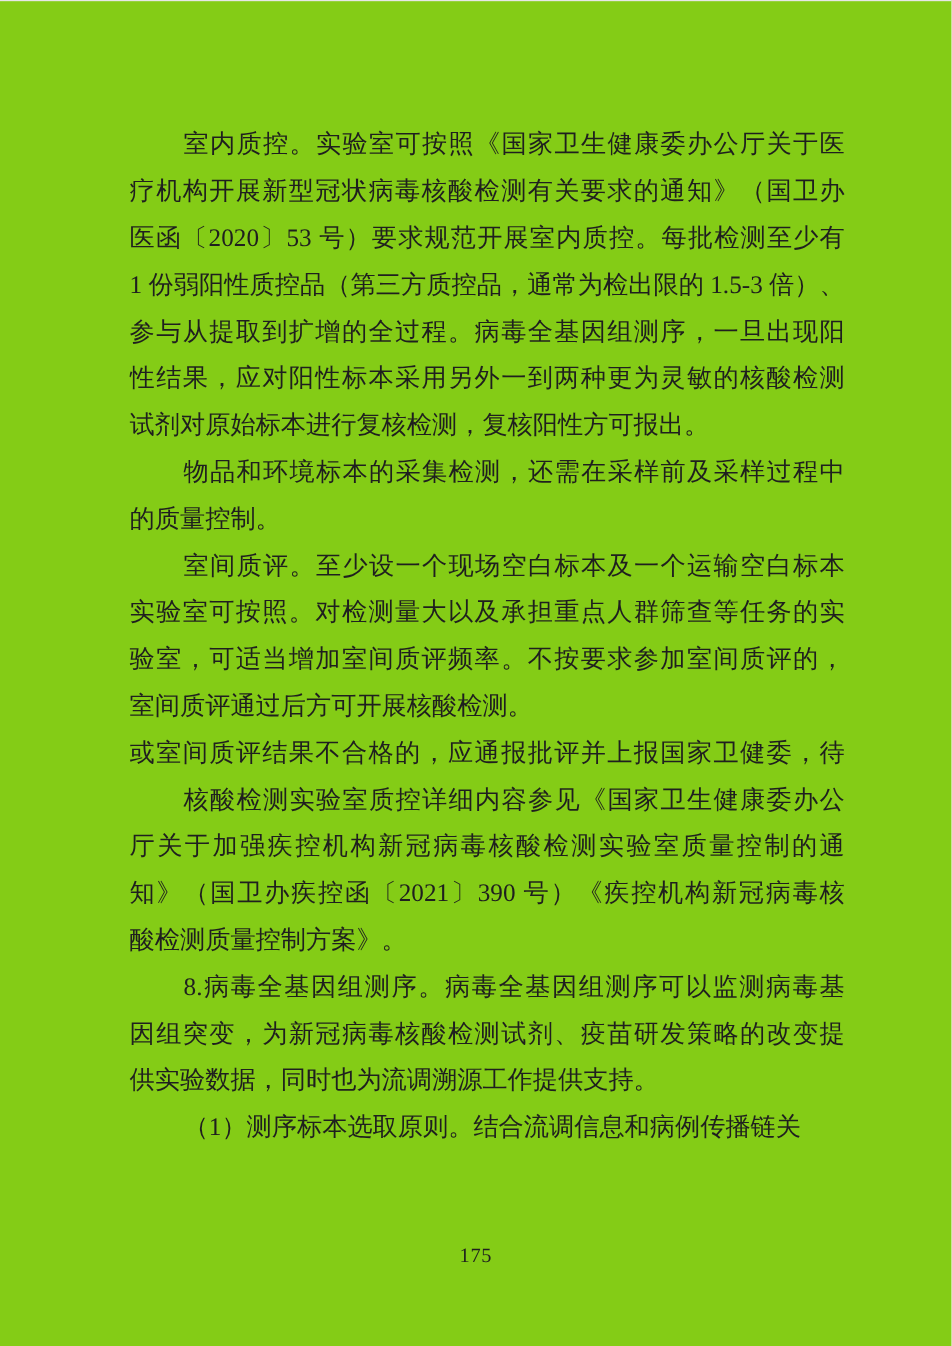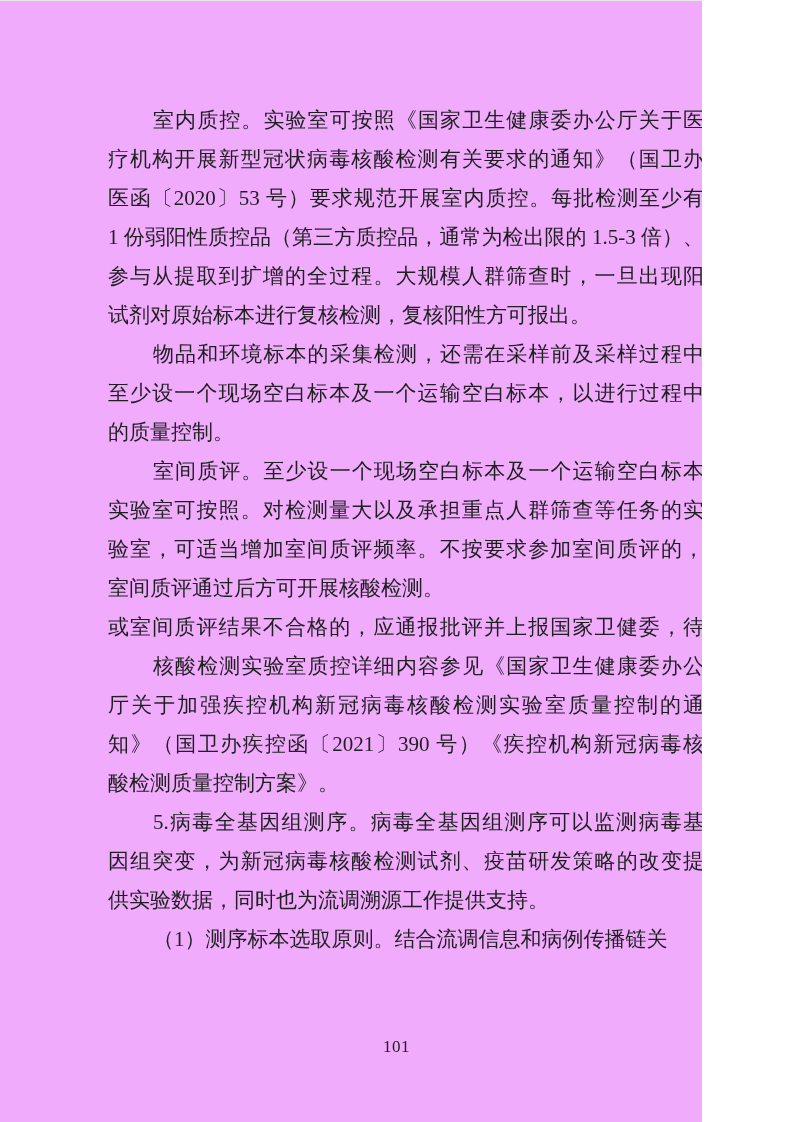--- a/index.html
+++ b/index.html
@@ -2,23 +2,23 @@
 <html><head>
 <meta charset="utf-8">
 <style>
   html, body {
     margin: 0;
     padding: 0;
     background: #ffffff;
   }
   .page {
     position: relative;
-    width: 702px;
+    width: 793px;
     height: 1122px;
-    background: #f0abfc;
+    background: #84cc16;
     overflow: hidden;
     font-family: "Liberation Serif", serif;
     color: #1f1f1f;
     border-top: 1px solid #e6e6e6; 
     box-sizing: border-box;
   }
   .text-block {
     position: absolute;
     left: 108px;
     top: 100px;
@@ -62,44 +62,44 @@
 </head>
 <body>
 
 <div class="page">
   <div class="text-block">
       <div class="paragraph">
         <div class="text-line indent">室内质控。实验室可按照《国家卫生健康委办公厅关于医</div>
         <div class="text-line">疗机构开展新型冠状病毒核酸检测有关要求的通知》（国卫办</div>
         <div class="text-line">医函〔2020〕53 号）要求规范开展室内质控。每批检测至少有</div>
         <div class="text-line">1 份弱阳性质控品（第三方质控品，通常为检出限的 1.5-3 倍）、</div>
-        <div class="text-line">参与从提取到扩增的全过程。大规模人群筛查时，一旦出现阳</div>
+        <div class="text-line">参与从提取到扩增的全过程。病毒全基因组测序，一旦出现阳</div>
+        <div class="text-line">性结果，应对阳性标本采用另外一到两种更为灵敏的核酸检测</div>
         <div class="text-line plain">试剂对原始标本进行复核检测，复核阳性方可报出。</div>
       </div>
       <div class="paragraph">
         <div class="text-line indent">物品和环境标本的采集检测，还需在采样前及采样过程中</div>
-        <div class="text-line">至少设一个现场空白标本及一个运输空白标本，以进行过程中</div>
         <div class="text-line plain">的质量控制。</div>
       </div>
       <div class="paragraph">
         <div class="text-line indent">室间质评。至少设一个现场空白标本及一个运输空白标本</div>
         <div class="text-line">实验室可按照。对检测量大以及承担重点人群筛查等任务的实</div>
         <div class="text-line">验室，可适当增加室间质评频率。不按要求参加室间质评的，</div>
         <div class="text-line plain">室间质评通过后方可开展核酸检测。</div>
         <div class="text-line">或室间质评结果不合格的，应通报批评并上报国家卫健委，待</div>
       </div>
       <div class="paragraph">
         <div class="text-line indent">核酸检测实验室质控详细内容参见《国家卫生健康委办公</div>
         <div class="text-line">厅关于加强疾控机构新冠病毒核酸检测实验室质量控制的通</div>
         <div class="text-line">知》（国卫办疾控函〔2021〕390 号）《疾控机构新冠病毒核</div>
         <div class="text-line plain">酸检测质量控制方案》。</div>
       </div>
       <div class="paragraph">
-        <div class="text-line indent">5.病毒全基因组测序。病毒全基因组测序可以监测病毒基</div>
+        <div class="text-line indent">8.病毒全基因组测序。病毒全基因组测序可以监测病毒基</div>
         <div class="text-line">因组突变，为新冠病毒核酸检测试剂、疫苗研发策略的改变提</div>
         <div class="text-line plain">供实验数据，同时也为流调溯源工作提供支持。</div>
       </div>
       <div class="paragraph">
         <div class="text-line indent plain">（1）测序标本选取原则。结合流调信息和病例传播链关</div>
       </div>
     </div>
-  <div class="page-number">101</div>
+  <div class="page-number">175</div>
 </div>
 
 </body></html>

